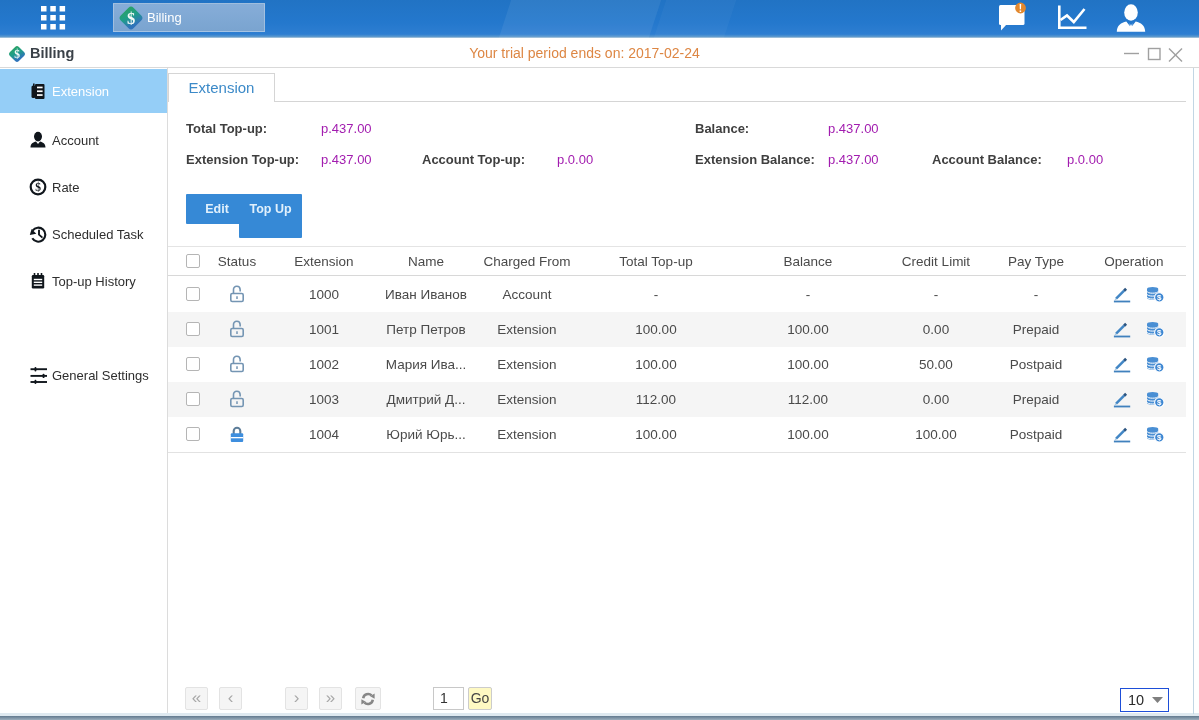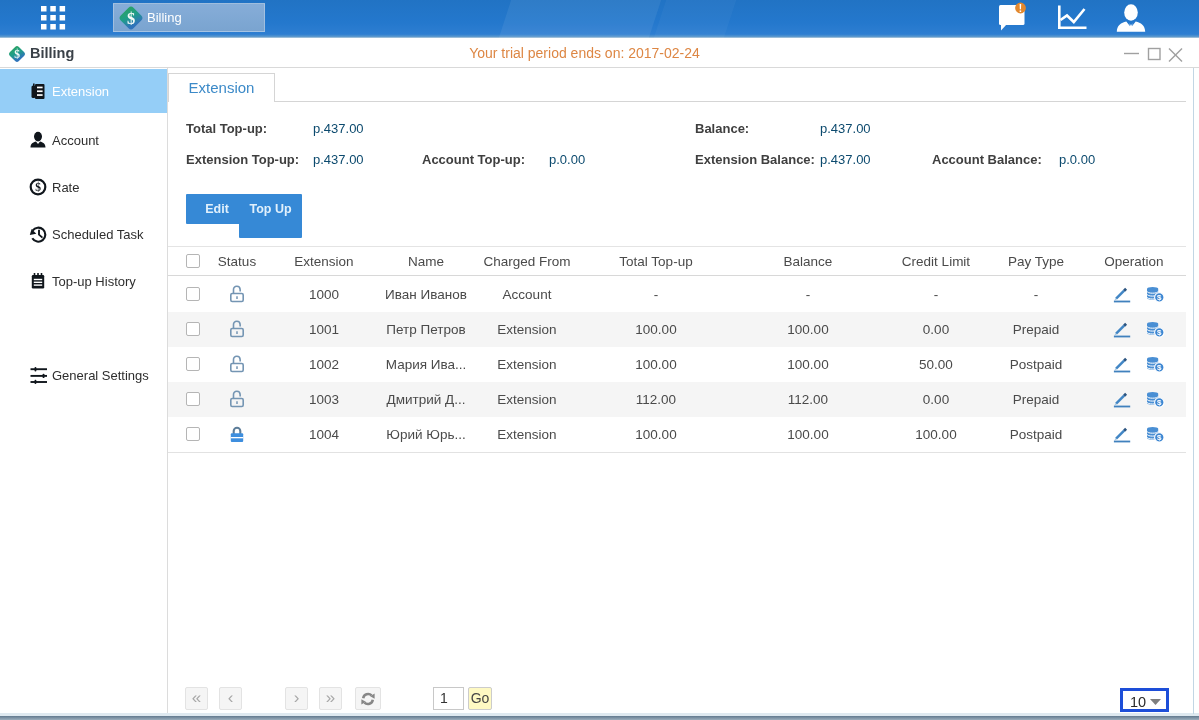--- a/index.html
+++ b/index.html
@@ -29,21 +29,21 @@
 .sitem.sel .lbl { color:#fff; }
 .sicon { position:absolute; left:29px; top:50%; transform:translateY(-50%); width:18px; height:18px; }
 
 
 #content { left:168px; top:68px; width:1018px; height:645px; background:#fff; }
 #tabrow { position:absolute; left:0; top:5px; width:1018px; height:29px; border-bottom:1px solid #d5d5d5; }
 #tab1 { position:absolute; left:0; top:0; width:107px; height:29px; background:#fff;
   border:1px solid #d5d5d5; border-bottom:none; color:#3c8ac8; font-size:15px; text-align:center; line-height:28px; }
 
 .lab { position:absolute; font-size:13px; font-weight:bold; color:#3f3f3f; }
-.val { position:absolute; font-size:13px; color:#0c4a6e; }
+.val { position:absolute; font-size:13px; color:#a21caf;margin-left:8px; }
 
 .btn { position:absolute; background:#3689d6; color:#e0f0fc; font-size:12.5px; font-weight:bold; text-align:center; border-radius:1px; }
 
 
 #grid { position:absolute; left:0; top:178px; width:1018px; }
 .hrow { position:absolute; left:0; top:0; width:1018px; height:30px; border-top:1px solid #e4e4e4; border-bottom:1px solid #d8d8d8; }
 .hcell { position:absolute; top:0; height:30px; line-height:29px; text-align:center; font-size:13.5px; color:#4a4a4a; }
 .drow { position:absolute; left:0; width:1018px; height:35px; }
 .drow.alt { background:#f5f5f5; }
 .dcell { position:absolute; top:0; height:35px; line-height:35px; text-align:center; font-size:13.5px; color:#4a4a4a; white-space:nowrap; }
@@ -418,21 +418,21 @@
           <path d="M11.8,7.7 A5,5 0 0 1 3.4,10.6"></path>
         </g>
         <polygon points="13.6,1.6 13.6,6.8 9.2,4.2" fill="#878787"></polygon>
         <polygon points="0.4,12.4 0.4,7.2 4.8,9.8" fill="#878787"></polygon>
       </svg>
     </div>
     <div class="ptext" style="left:224px;top:622px;">Go to</div>
     <div style="position:absolute;left:265px;top:619px;width:31px;height:23px;border:1px solid #c8c8c8;font-size:14px;color:#333;padding-left:6px;line-height:21px;">1</div>
     <div style="position:absolute;left:300px;top:619px;width:24px;height:23px;background:#fef9c3;border:1px solid #ccc;border-radius:2px;font-size:14px;color:#454545;text-align:center;line-height:21px;">Go</div>
     <div class="ptext" style="left:825px;top:622px;">Displaying 1 - 2 of 5</div>
-    <div style="position:absolute;left:952px;top:620px;width:49px;height:24px;border:3px solid #1d4ed8;font-size:14.5px;color:#2a2a2a;">
+    <div style="position:absolute;left:952px;top:620px;width:49px;height:24px;border:1px solid #1d4ed8;font-size:14.5px;color:#2a2a2a;">
       <span style="position:absolute;left:7px;top:3px;">10</span>
       <svg style="position:absolute;right:5px;top:8px" width="11" height="6" viewBox="0 0 11 6">
           <polygon points="0,0 11,0 5.5,6" fill="#7f7f7f"></polygon>
         </svg>
     </div>
   </div>
 
   <div class="abs" id="bot1"></div>
   <div class="abs" id="bot2"></div>
   <div class="abs" id="rightedge"></div>

